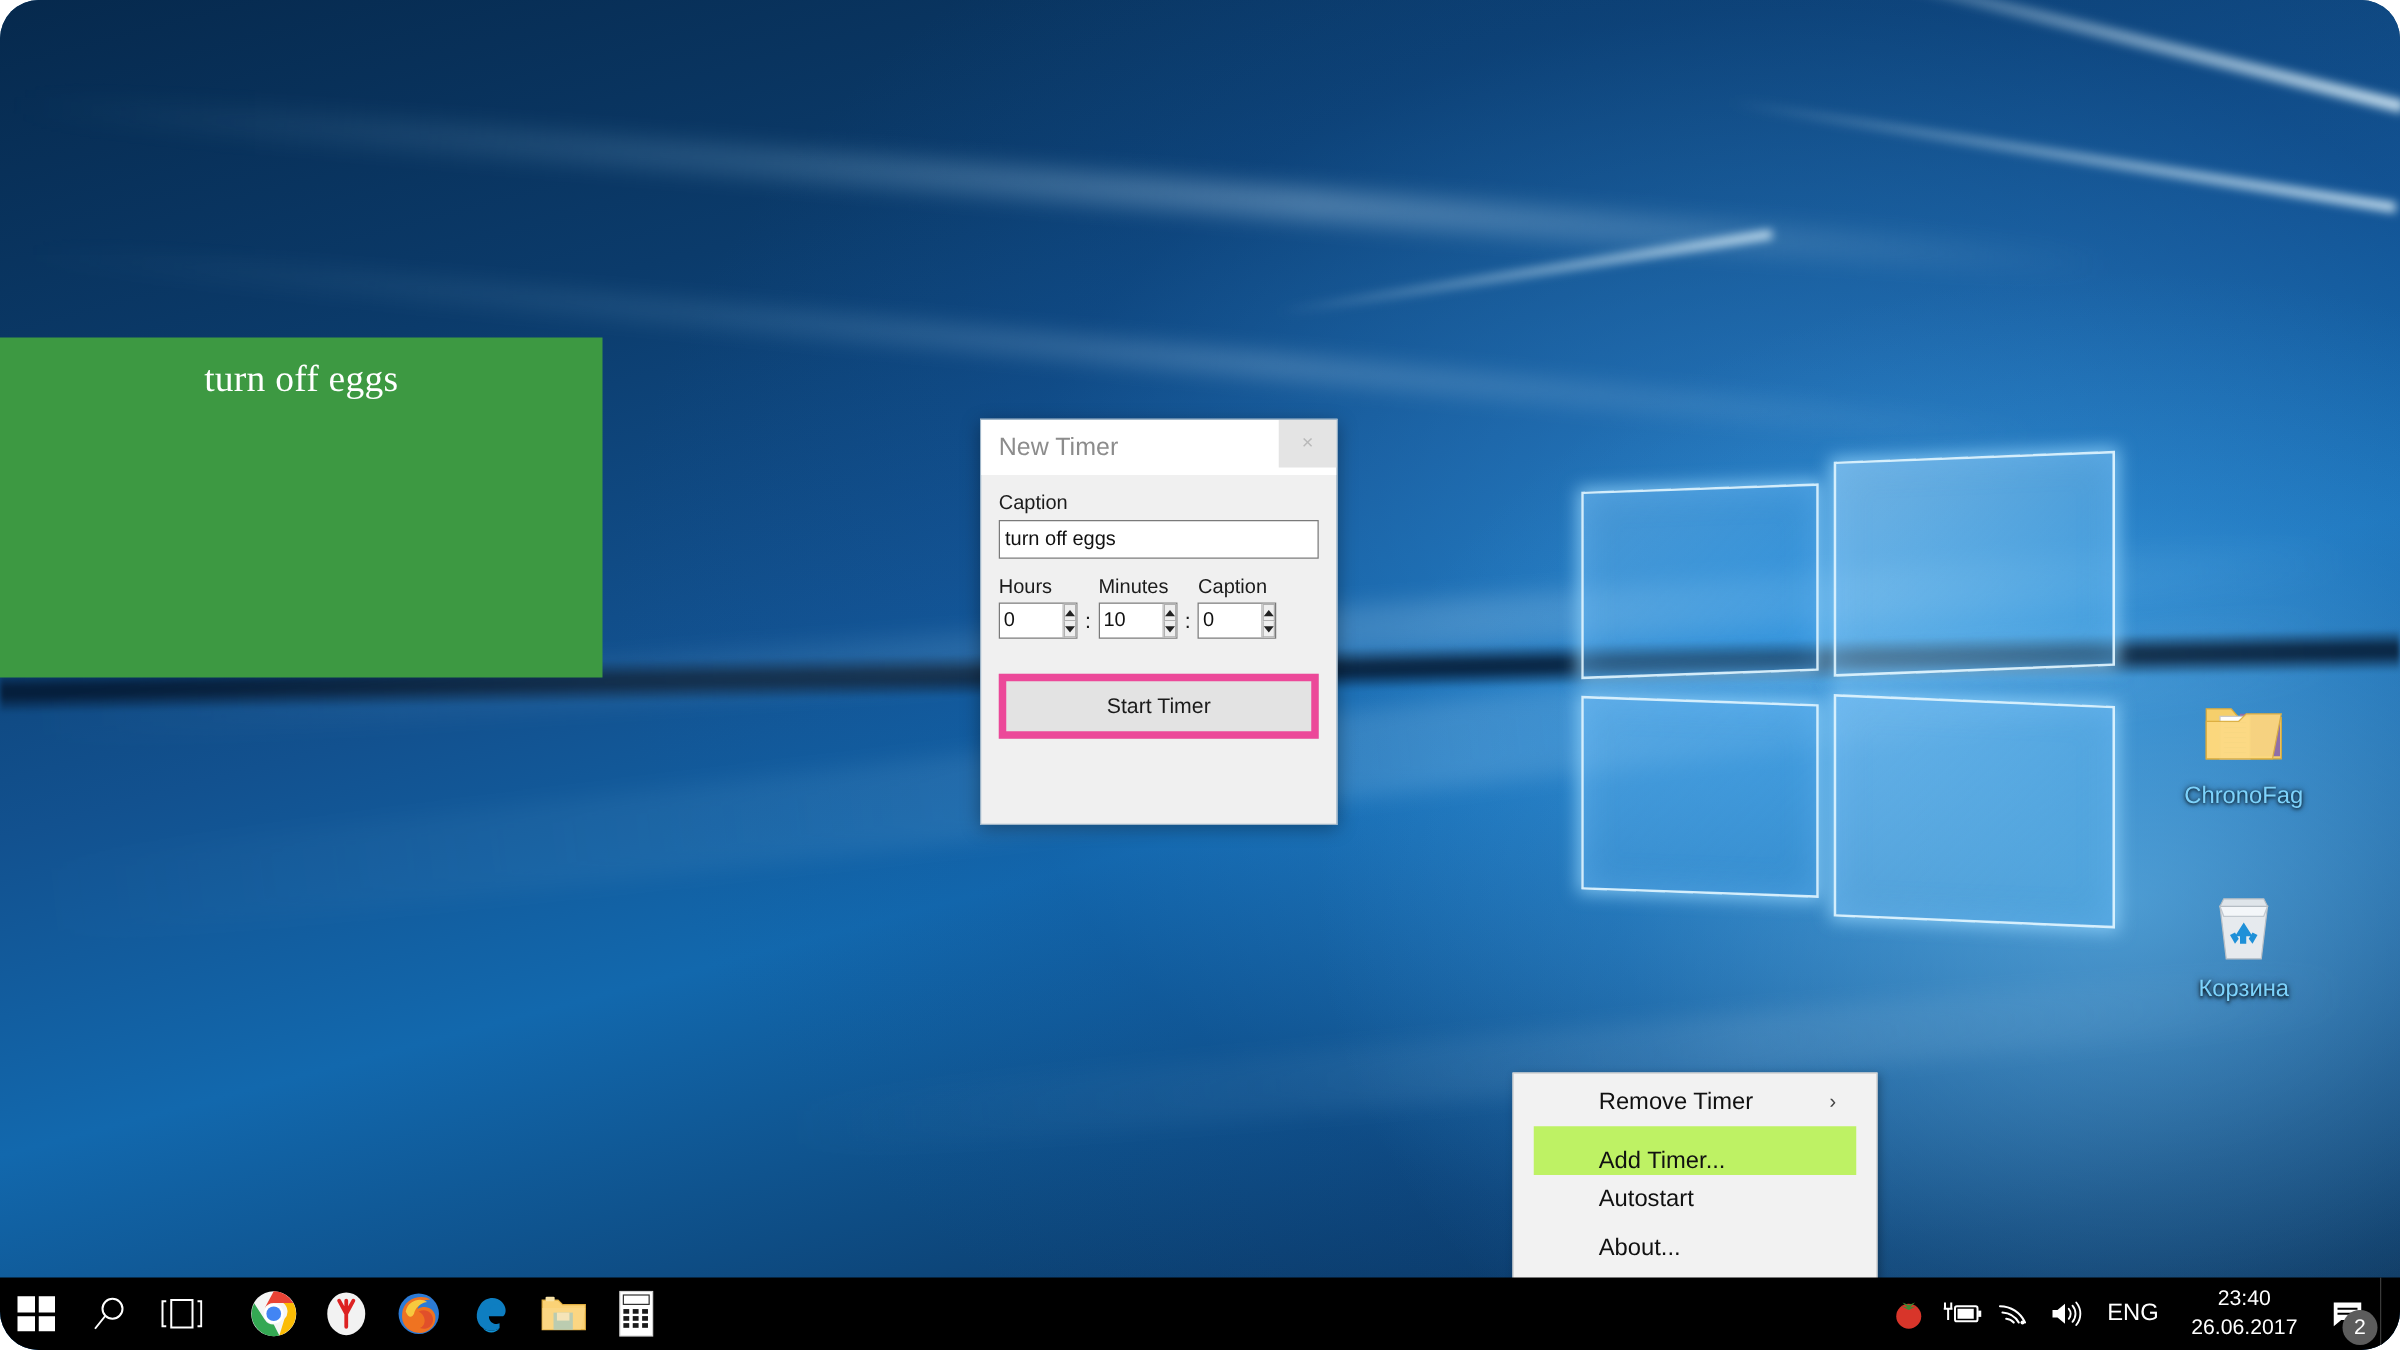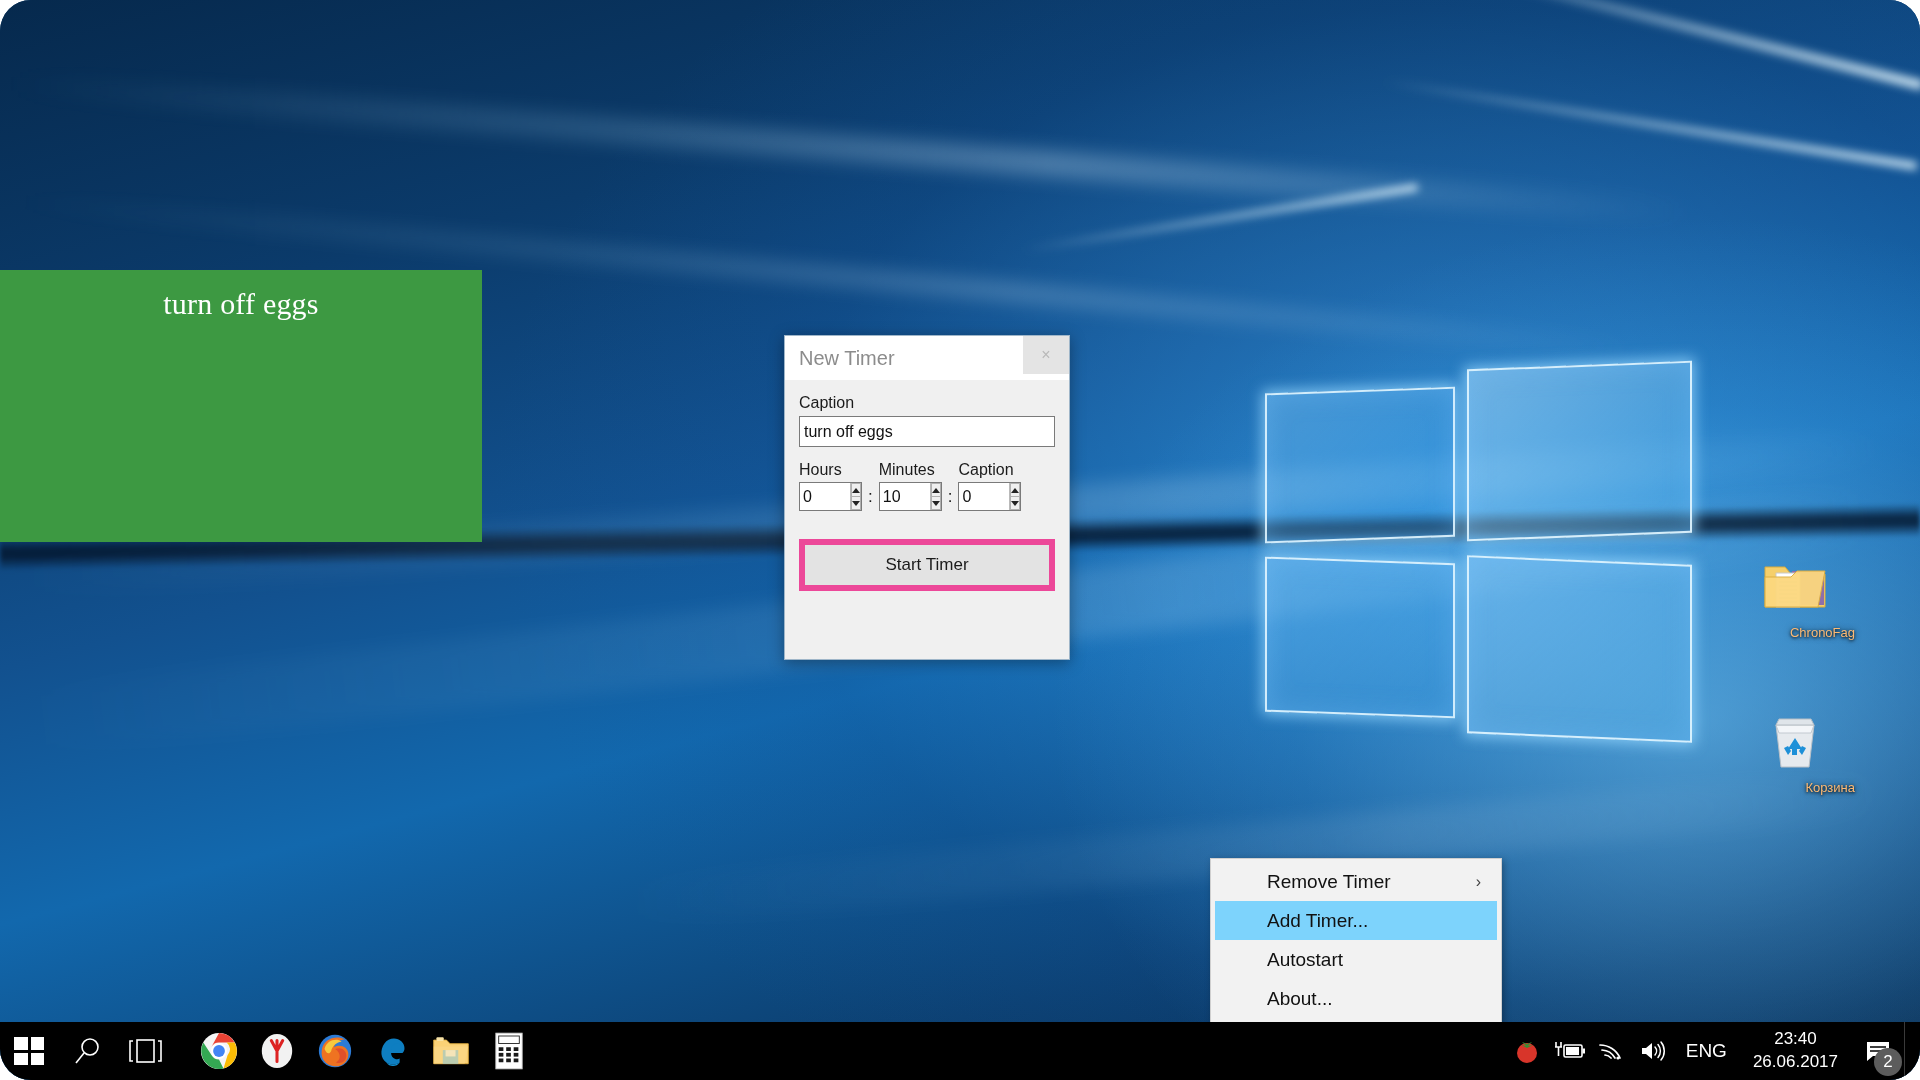--- a/index.html
+++ b/index.html
@@ -216,62 +216,62 @@
     font-size: 17px;
     color: #1b1b1b;
     font-family: "Liberation Sans", sans-serif;
     cursor: default;
   }
 
   
   .desk-icon {
     position: absolute;
     width: 120px;
-    text-align: right;
-    color: #fdba74;
-    font-size: 13px;
+    text-align: center;
+    color: #7dd3fc;
+    font-size: 19px;
     text-shadow: 0 1px 3px rgba(0,0,0,0.9), 0 0 6px rgba(0,0,0,0.6);
     user-select: none;
   }
   .desk-icon .glyph { height: 72px; display: flex; align-items: center; justify-content: center; }
   #icon-chronofag { left: 1735px; top: 550px; }
   #icon-recycle   { left: 1735px; top: 705px; }
   .desk-icon .label { margin-top: 4px; line-height: 1.15; }
 
   .folder-svg, .bin-svg { display: block; }
 
   
   #context-menu {
     position: absolute;
     left: 1210px;
     top: 858px;
     width: 292px;
     background: #f2f2f2;
     border: 1px solid #cfcfcf;
     box-shadow: 2px 2px 7px rgba(0,0,0,0.3);
-    padding: 3px 4px;
+    padding: 3px 16px;
     font-size: 19px;
     color: #111;
     user-select: none;
   }
   #context-menu .gutter {
     position: absolute;
     left: 1px; top: 1px; bottom: 1px;
     width: 44px;
     background: #f2f2f2;
   }
   .menu-item {
     position: relative;
     height: 39px;
     display: flex;
     align-items: center;
     padding-left: 52px;
     padding-right: 14px;
   }
-  .menu-item.selected { background: #7dd3fc; }
+  .menu-item.selected { background: #bef264; align-items: flex-end; }
   .menu-item .submenu-arrow {
     position: absolute;
     right: 16px;
     font-size: 16px;
     color: #444;
   }
 
   
   #taskbar {
     position: absolute;

